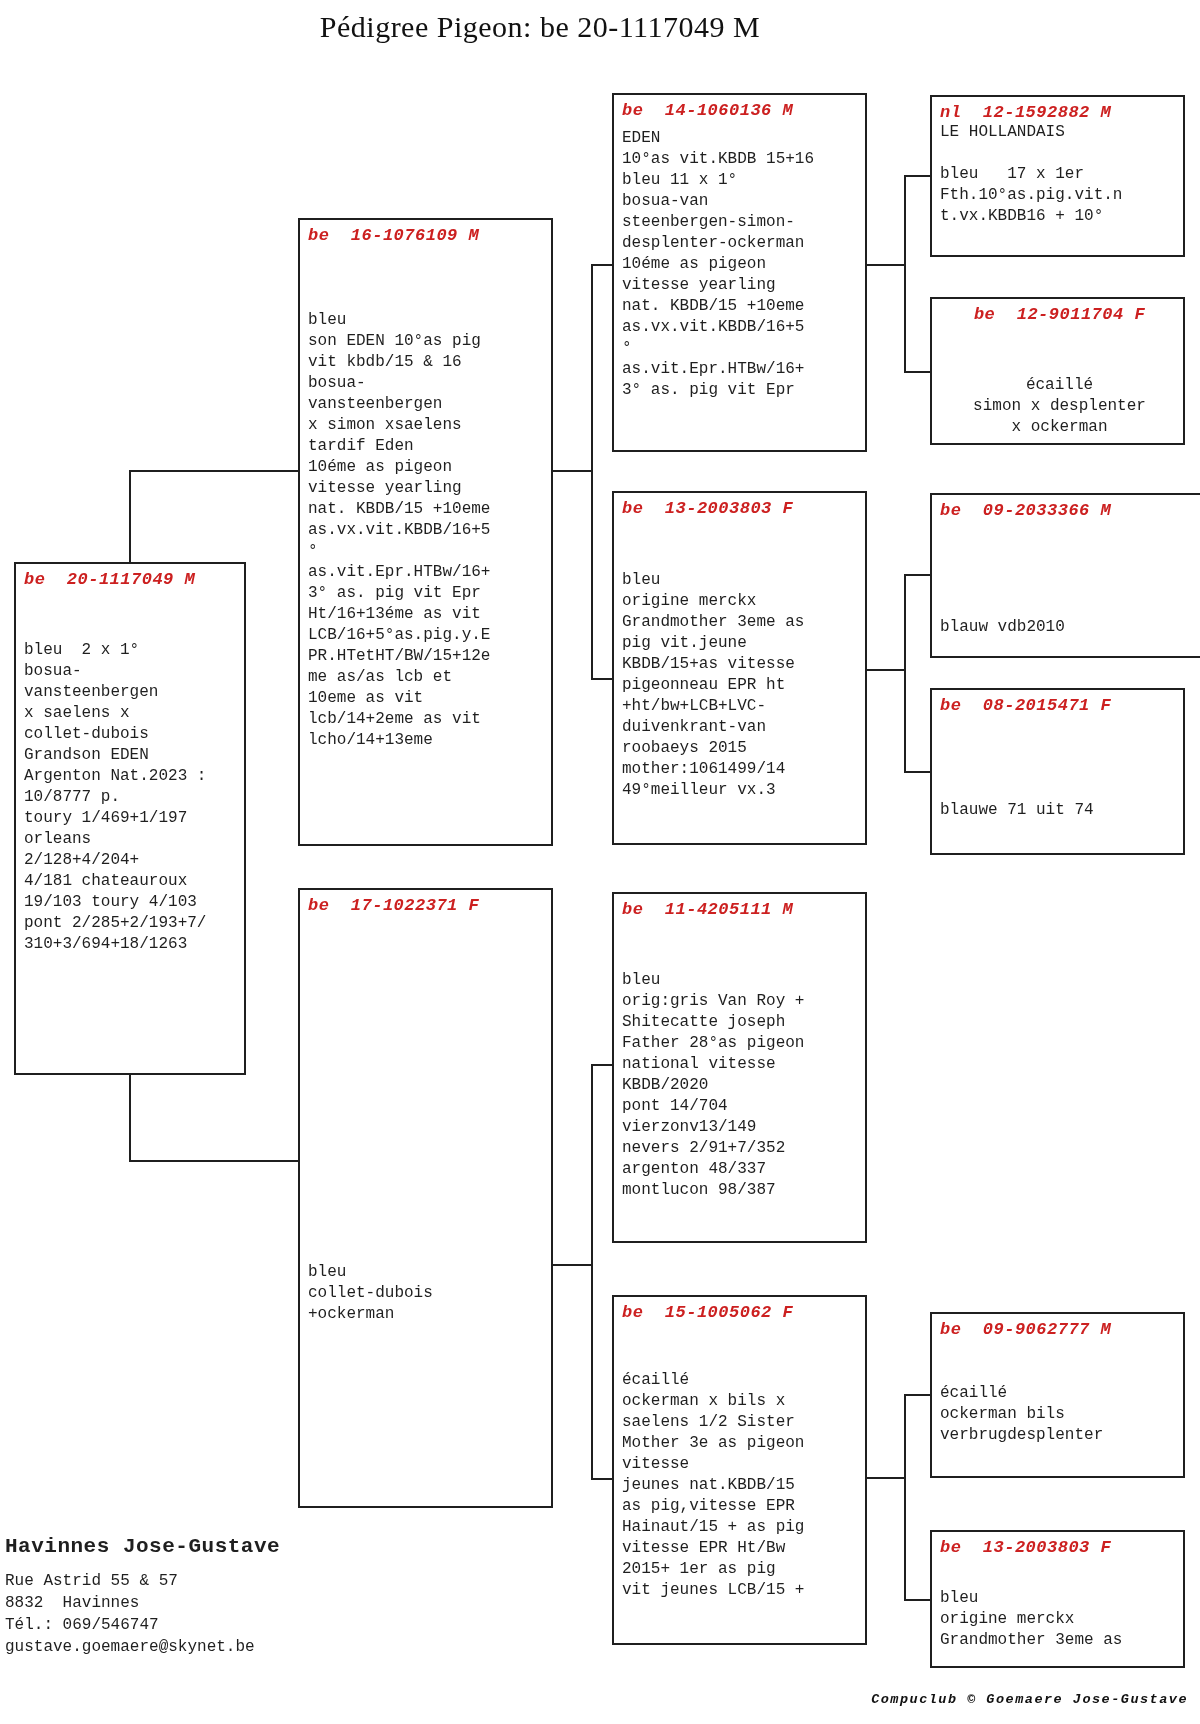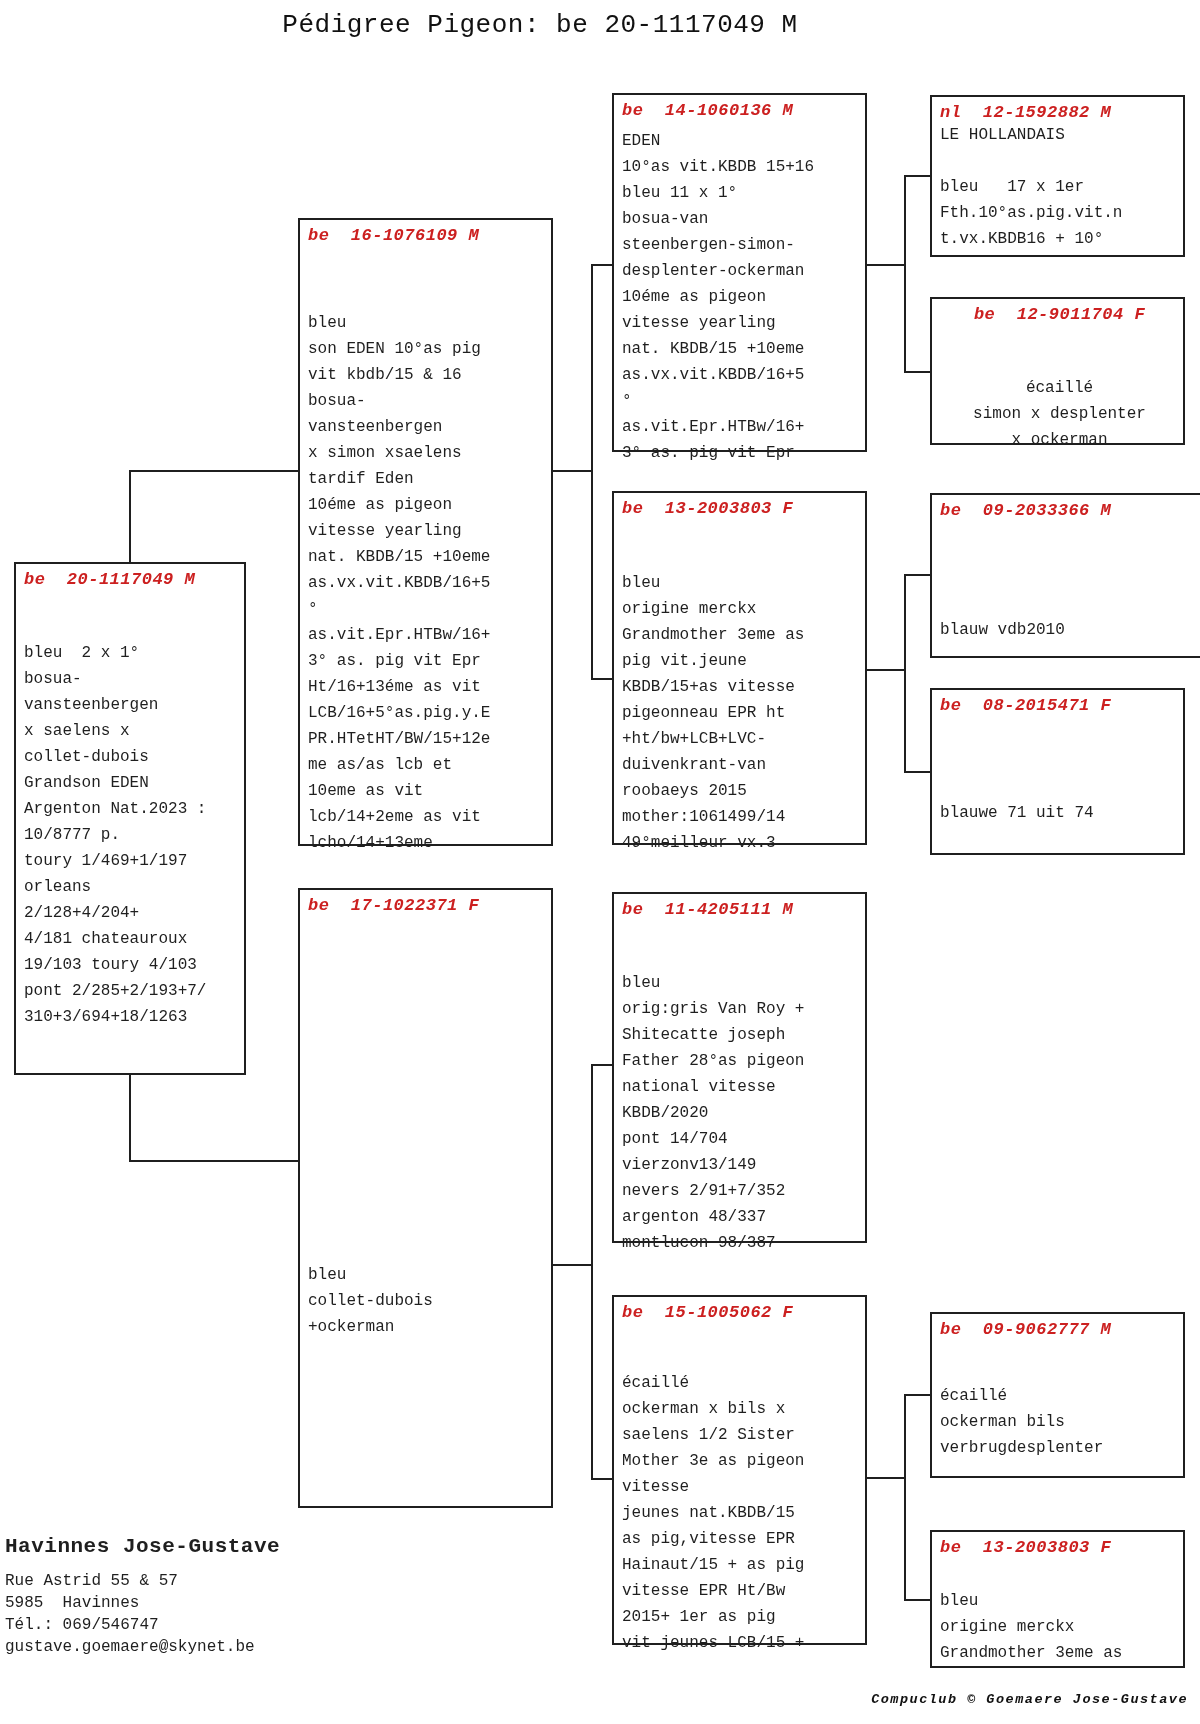--- a/index.html
+++ b/index.html
@@ -1,25 +1,25 @@
 <!DOCTYPE html>
 <html style="--ring: #cc2020; --line: #1f1f1f;"><head>
 <meta charset="utf-8">
 <style>
   html,body{margin:0;padding:0;background:#ffffff;}
   #page{position:relative;width:1200px;height:1724px;background:#ffffff;overflow:hidden;
         font-family:"Liberation Mono","DejaVu Sans Mono",monospace;color:#1f1f1f;}
   #title{position:absolute;left:0;top:10px;width:1080px;text-align:center;
-         font-family:Liberation Mono, monospace;
-         font-size:26px;color:#111;letter-spacing:0.5px;}
+         font-family:Liberation Serif, serif;
+         font-size:30px;color:#111;letter-spacing:0.5px;}
   .pbox{position:absolute;border:2px solid var(--line,#1f1f1f);background:#fff;box-sizing:border-box;}
   .ring{position:absolute;left:8px;top:6px;right:4px;
         font-size:17px;font-weight:bold;font-style:italic;color:var(--ring,#cc2020);
         white-space:pre;letter-spacing:0.5px;}
-  .pbody{position:absolute;left:8px;right:4px;font-size:16px;line-height:26px;
+  .pbody{position:absolute;left:8px;right:4px;font-size:16px;line-height:21px;
          white-space:pre-wrap;color:#1f1f1f;}
   .cline{position:absolute;background:var(--line,#1f1f1f);}
   #owner{position:absolute;left:5px;top:1535px;width:420px;}
   #owner .owner-name{font-size:21px;font-weight:bold;margin-bottom:12px;letter-spacing:0.5px;}
   #owner .owner-line{font-size:16px;line-height:22px;white-space:pre-wrap;}
   #footer{position:absolute;right:12px;top:1692px;font-size:13.5px;font-weight:bold;
           font-style:italic;letter-spacing:1.5px;color:#111;}
 </style>
 </head>
 <body>
@@ -192,19 +192,19 @@
       <div class="cline" style="left: 904px; top: 771px; width: 26px; height: 2px;"></div>
       <div class="cline" style="left: 865px; top: 1477px; width: 41px; height: 2px;"></div>
       <div class="cline" style="left: 904px; top: 1394px; width: 2px; height: 207px;"></div>
       <div class="cline" style="left: 904px; top: 1394px; width: 26px; height: 2px;"></div>
       <div class="cline" style="left: 904px; top: 1599px; width: 26px; height: 2px;"></div>
     </div>
 
   <div id="owner">
     <div class="owner-name">Havinnes Jose-Gustave</div>
     <div class="owner-line">Rue Astrid 55 &amp; 57</div>
-    <div class="owner-line">5985  Havinnes</div>
+    <div class="owner-line">8832  Havinnes</div>
     <div class="owner-line">Tél.: 069/546747</div>
     <div class="owner-line">gustave.goemaere@skynet.be</div>
   </div>
 
   <div id="footer">Compuclub © Goemaere Jose-Gustave</div>
 </div>
 
 </body></html>

